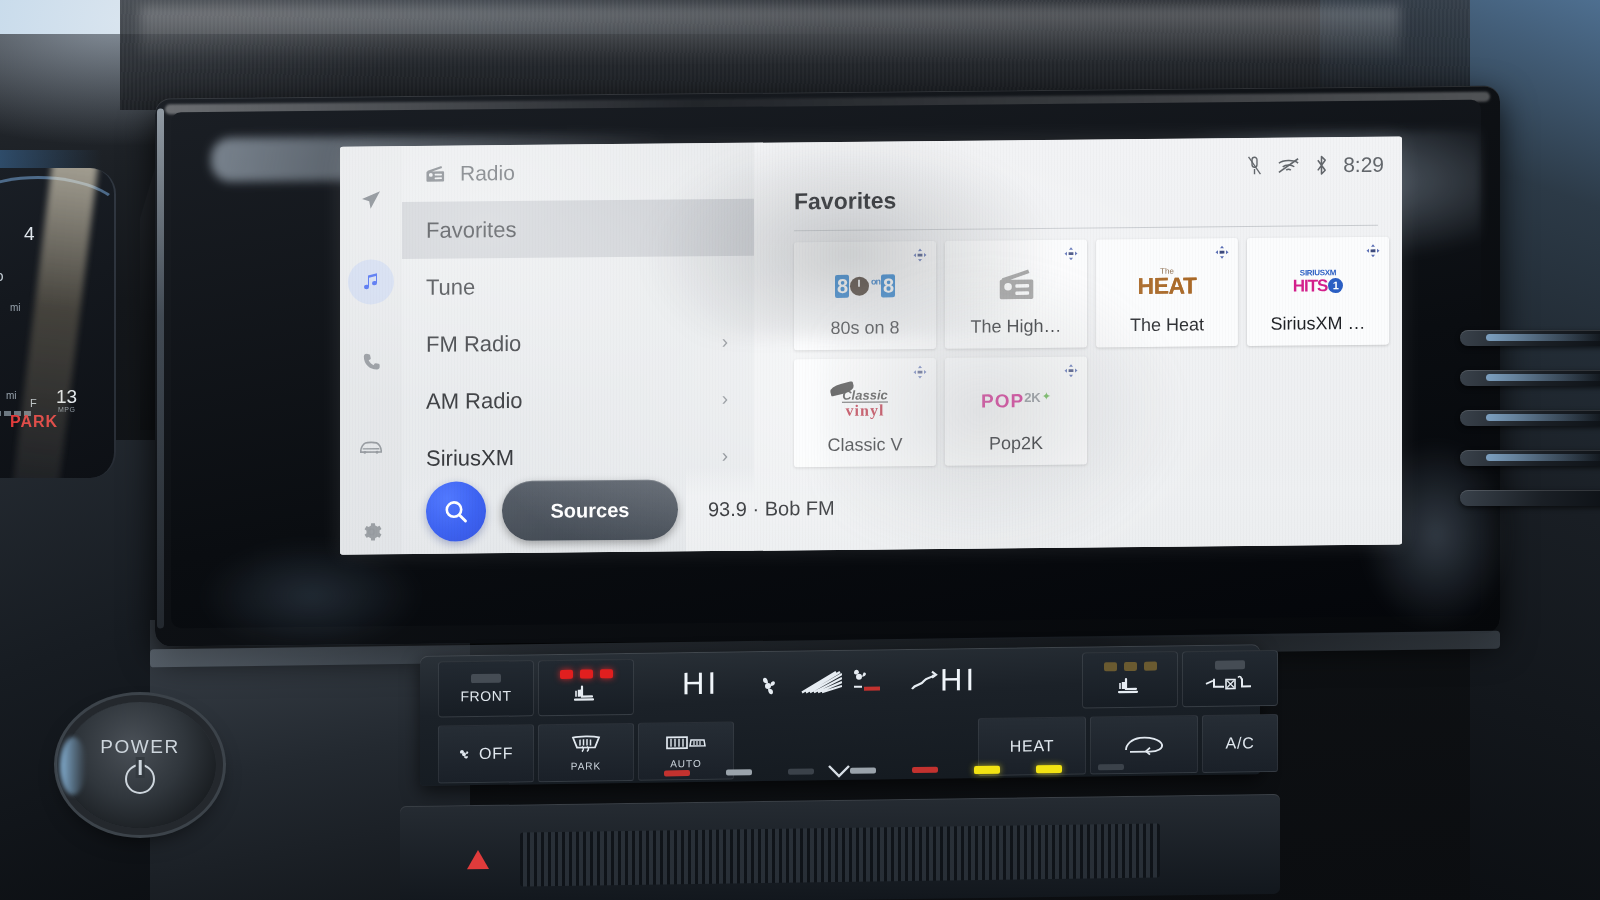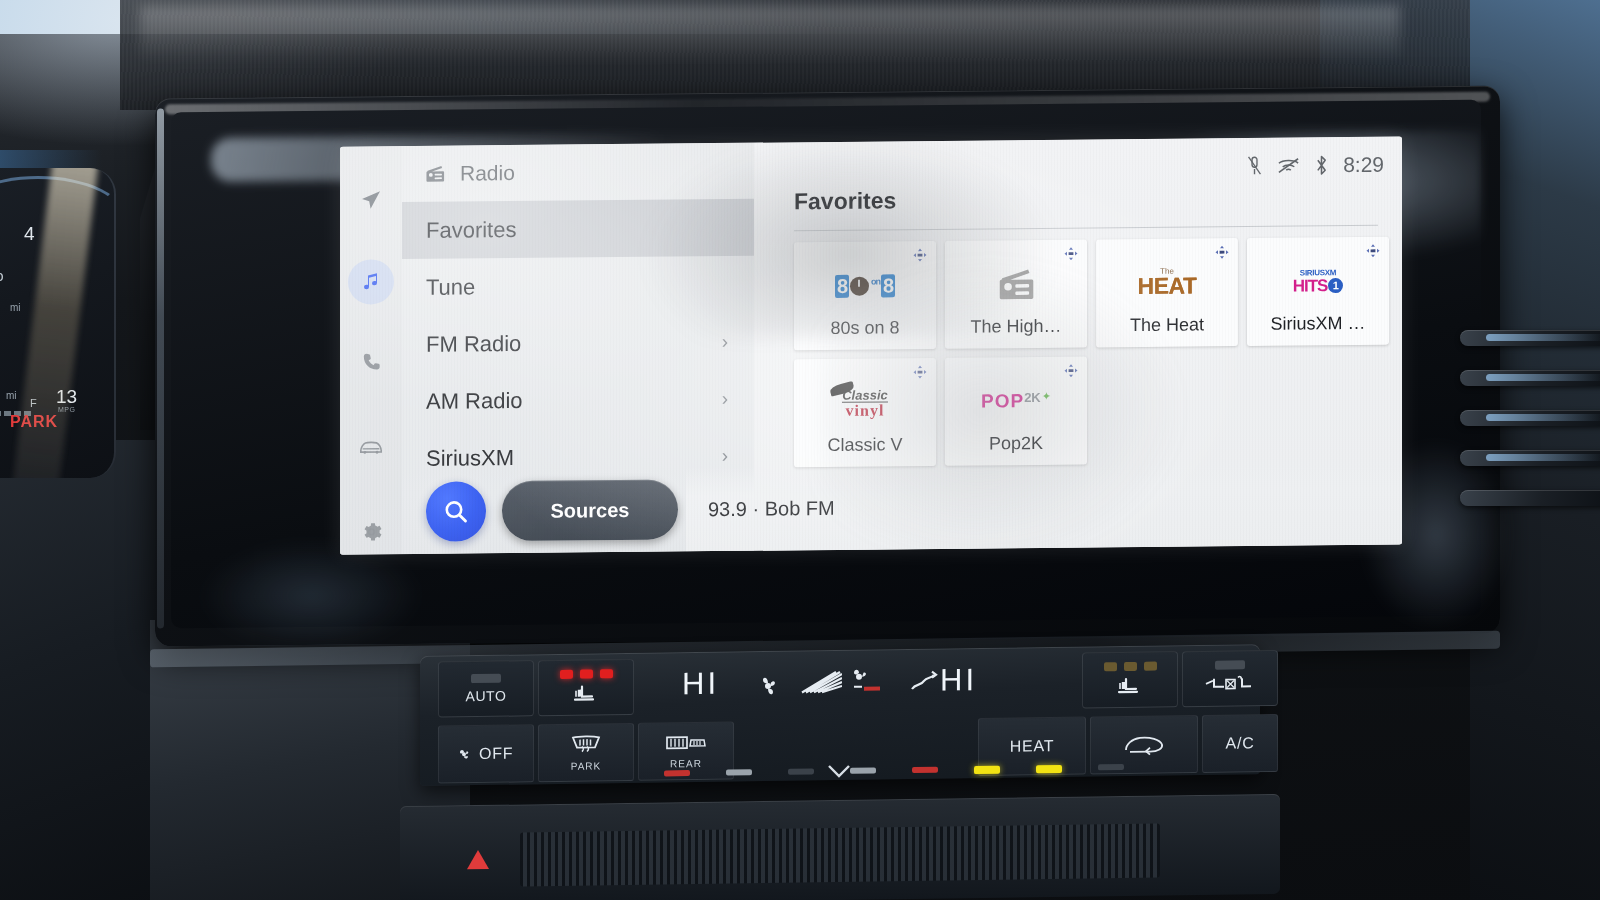--- a/index.html
+++ b/index.html
@@ -433,20 +433,25 @@
     <div class="cl-bar"></div>
     <div class="cl-txt cl-park">PARK</div>
     <div class="glare"></div>
   </div>
 
   <div id="volpanel"></div>
   <div class="vol-label">VOL</div>
   <div class="vol-power-glyph"></div>
   <div id="volknob"></div>
 
+  <div id="powerbtn">
+    <div class="pw-sheen"></div>
+    <div class="plabel">POWER</div>
+    <div class="pw-glyph"></div>
+  </div>
 
   <div id="housing">
     <div class="bezel-shine"></div>
     <div class="chrome-left"></div>
     <div class="glass-dark">
       <div class="refl-a"></div>
       <div class="refl-b"></div>
       <div class="refl-c"></div>
       <div class="refl-d"></div>
     </div>
@@ -679,21 +684,21 @@
 
   <div class="console-edge"></div>
 
   <div id="climate">
     <div class="cl-row-top">
 
       <div class="cbtn" style="left:18px; top:6px; width:96px; height:56px; border-radius:4px;">
         <div class="leds">
             <span class="led wide"></span>
           </div>
-        <span>AUTO</span>
+        <span>FRONT</span>
       </div>
 
       <div class="cbtn" style="left:118px; top:6px; width:96px; height:56px; border-radius:4px;">
         <div class="leds">
           <span class="led red"></span>
           <span class="led red"></span>
           <span class="led red"></span>
         </div>
         <svg width="26" height="22" viewBox="0 0 26 22">
           <path d="M9 3 L9 13 L19 13" fill="none" stroke="#e6ecf2" stroke-width="2.2" stroke-linecap="round"></path>
@@ -770,21 +775,21 @@
         </svg>
         <span class="sub">PARK</span>
       </div>
       <div class="cbtn2" style="left:218px; width:96px; border-radius:3px;">
         <svg width="44" height="20" viewBox="0 0 44 20">
           <rect x="3" y="3" width="20" height="11" fill="none" stroke="#e1e8ef" stroke-width="1.7"></rect>
           <path d="M7 4.5 L7 12.5 M11 4.5 L11 12.5 M15 4.5 L15 12.5 M19 4.5 L19 12.5" stroke="#e1e8ef" stroke-width="1.4"></path>
           <path d="M27 6 L40 6 L41 12 L26 12 Z" fill="none" stroke="#e1e8ef" stroke-width="1.5"></path>
           <path d="M30 7 L30 11 M33 7 L33 11 M36 7 L36 11" stroke="#e1e8ef" stroke-width="1.2"></path>
         </svg>
-        <span class="sub">REAR</span>
+        <span class="sub">AUTO</span>
       </div>
 
       <div class="cbtn2" style="left:558px; width:108px; border-radius:3px;">
         <span>HEAT</span>
       </div>
       <div class="cbtn2" style="left:670px; width:108px; border-radius:3px;">
         <svg width="44" height="22" viewBox="0 0 44 22">
           <path d="M4 16 C4 10 10 5 18 4 C28 3 38 6 40 11 C41 15 36 18 28 18 L8 18" fill="none" stroke="#e1e8ef" stroke-width="1.8"></path>
           <path d="M28 14 L24 17.5 L28 21" fill="none" stroke="#e1e8ef" stroke-width="1.8"></path>
         </svg>

